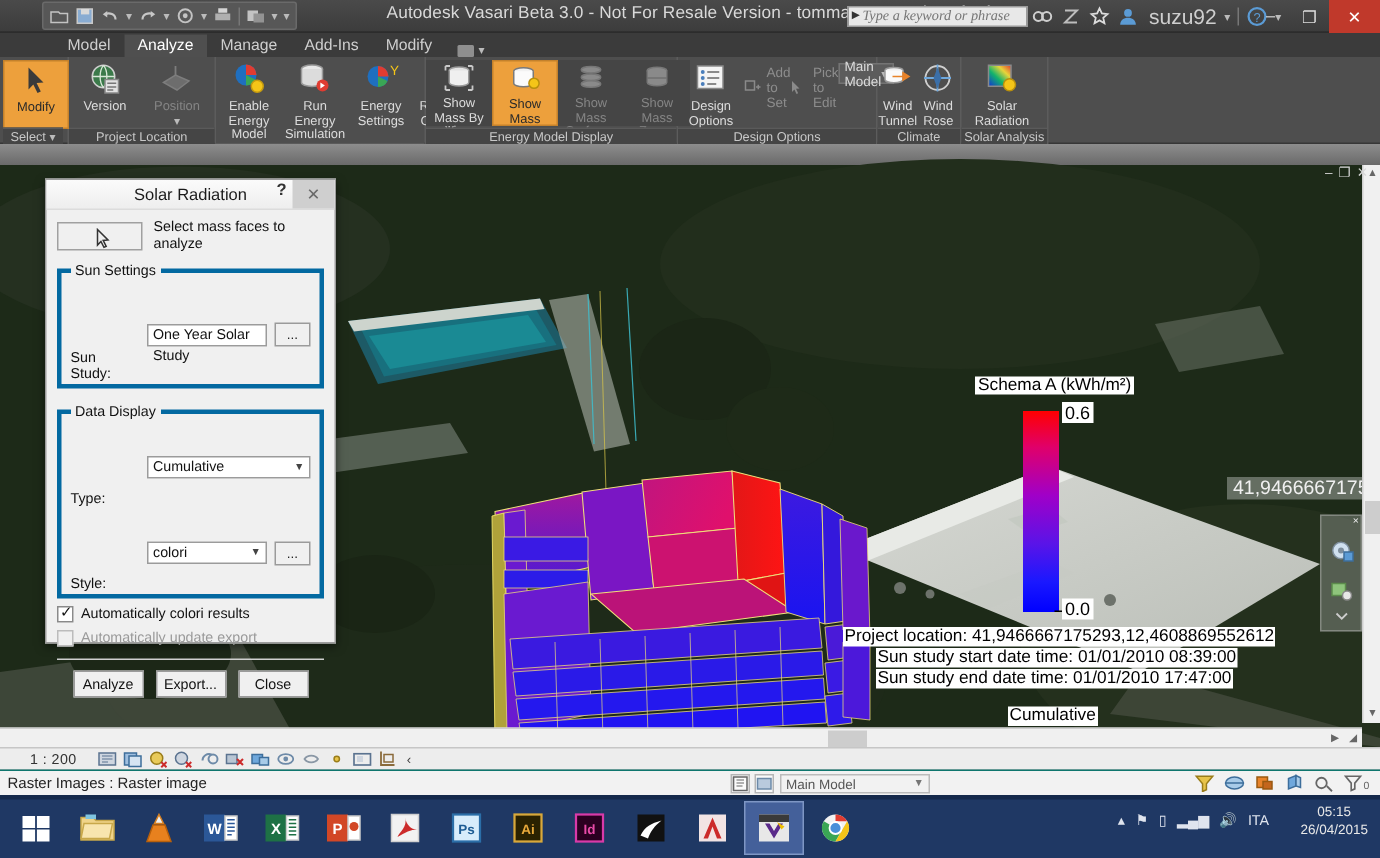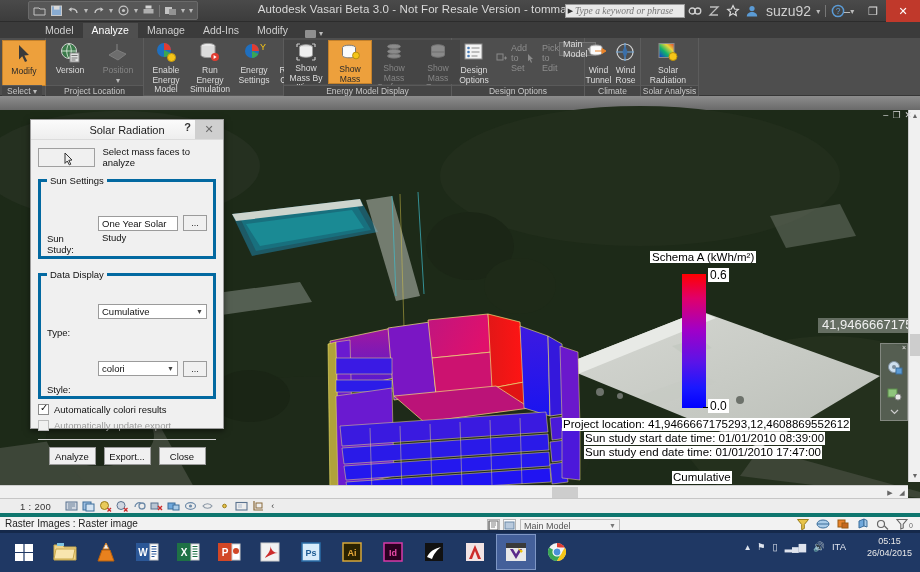--- a/index.html
+++ b/index.html
@@ -182,21 +182,21 @@
   .statusbar1 {
     position:absolute; left:0; top:498px; width:920px; height:15px;
     background:#ededed; border-top:1px solid #c6c6c6;
     display:flex; align-items:center;
   }
   .scale { margin-left:20px; color:#333; font-size:9.5px; letter-spacing:.3px;}
   .sb-icons { display:flex; align-items:center; gap:4px; margin-left:14px;}
   .sb-icons .si { width:13px; height:12px; display:block; }
   .statusbar2 {
     position:absolute; left:0; top:513px; width:920px; height:17px;
-    background:#f2f2f2; border-top:4px solid #0f766e;
+    background:#f2f2f2; border-top:1px solid #0f766e;
     display:flex; align-items:center;
   }
   .sb2-text { margin-left:5px; color:#222; font-size:10px;}
   .sb2-right { position:absolute; right:6px; display:flex; align-items:center; gap:6px;}
   .model-combo {
     position:absolute; left:520px; top:2px; width:100px; height:13px;
     background:#f2f2f2; border:1px solid #bbb; color:#555; font-size:9px;
     display:flex; align-items:center; justify-content:space-between; padding:0 3px;
   }
   .mini-btn { width:13px; height:13px; border:1px solid #b5b5b5; background:#fafafa; display:inline-block;}

